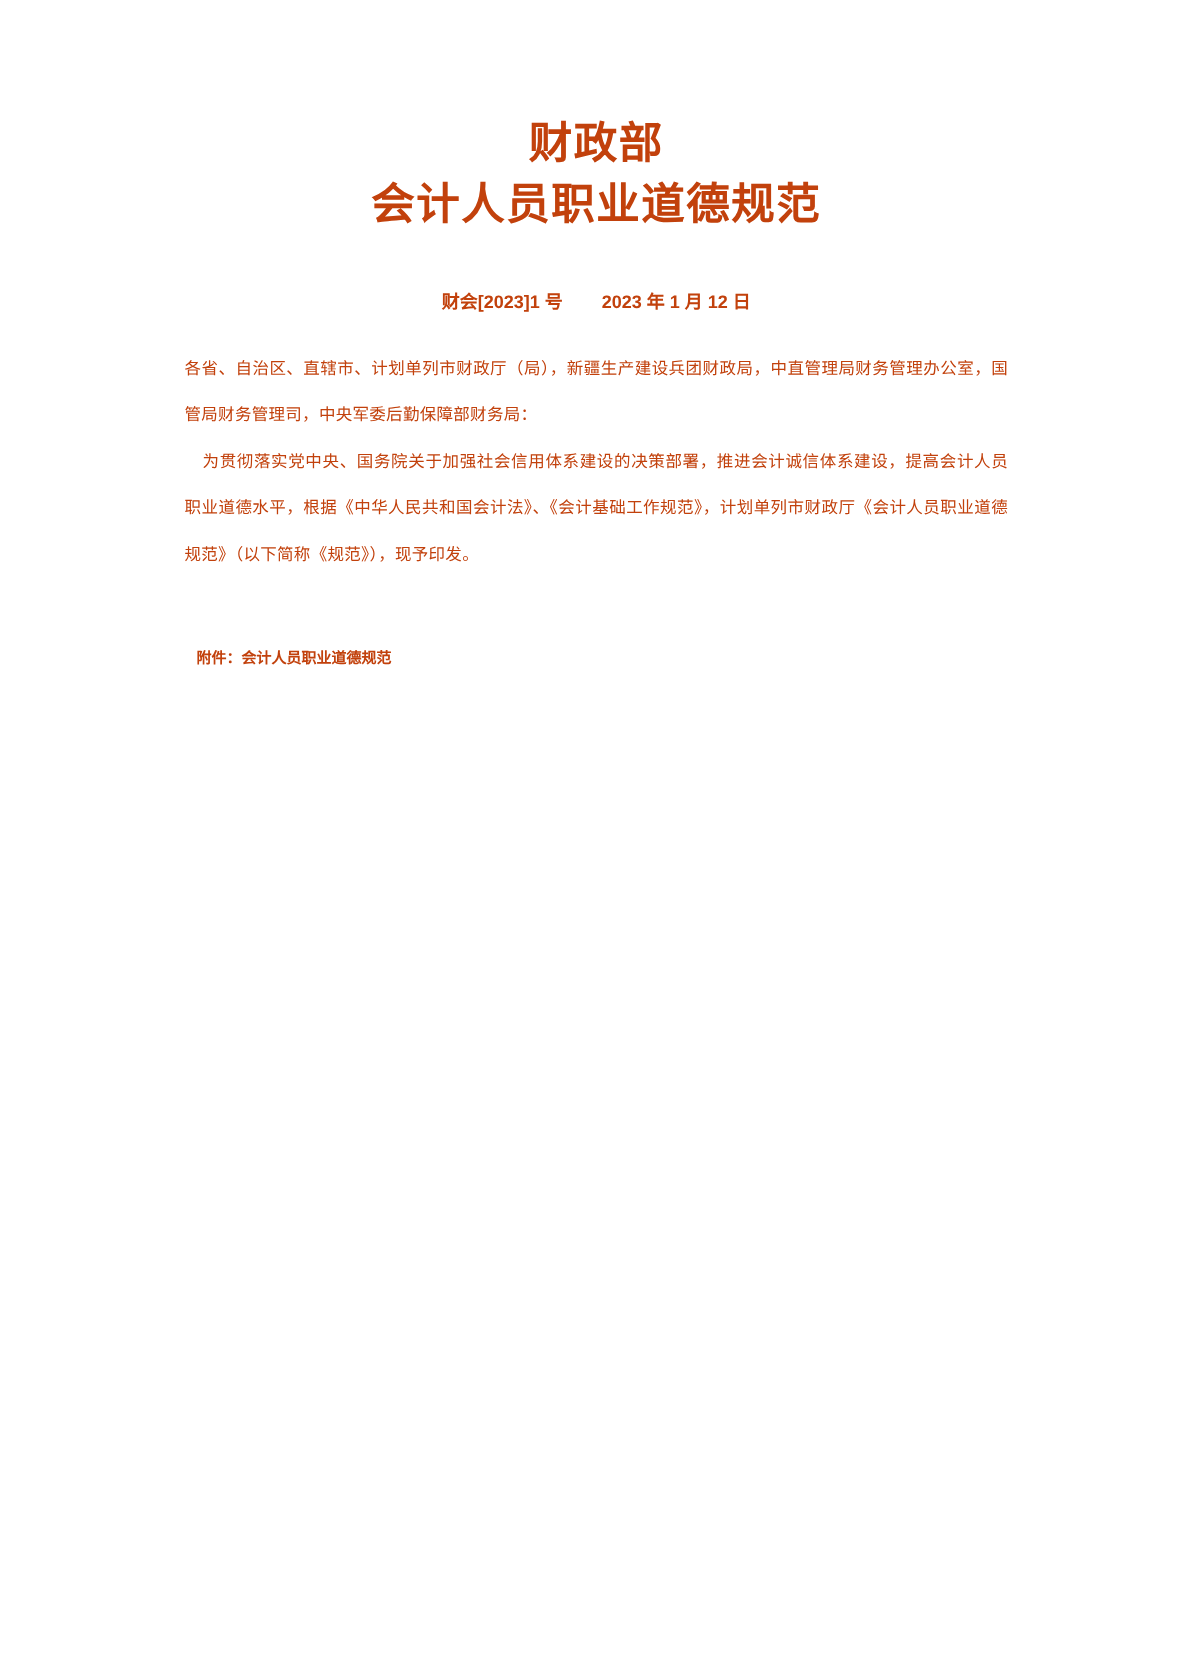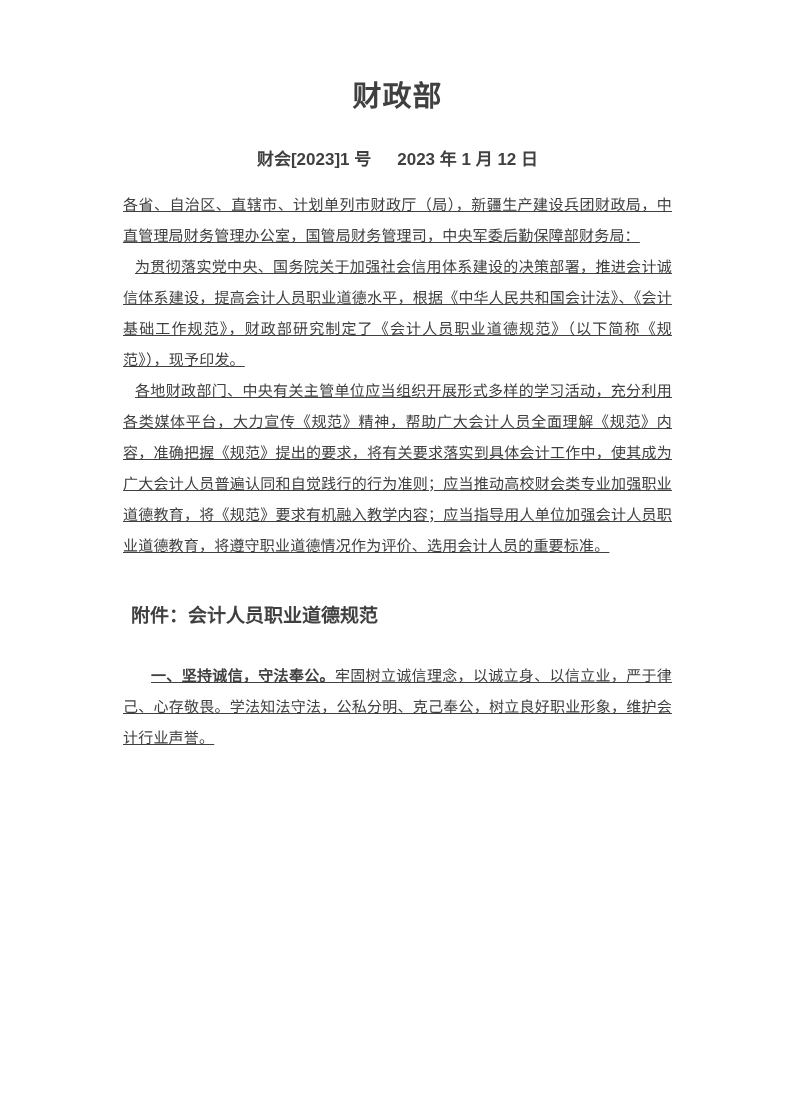--- a/index.html
+++ b/index.html
@@ -8,91 +8,89 @@
     background: #ffffff;
   }
   .page {
     position: relative;
     width: 794px;
     height: 1108px;
     box-sizing: border-box;
     margin: 0 auto;
     padding: 76px 122px 0 123px;
     background: #ffffff;
-    color: #404040;
+    color: #c2410c;
     font-family: "Liberation Serif", serif;
     overflow: hidden;
   }
   .title {
     text-align: center;
     font-weight: bold;
     font-size: 29px;
     line-height: 41px;
     font-family: "Liberation Sans", sans-serif;
     letter-spacing: 1px;
   }
   .docno {
     text-align: center;
     font-weight: bold;
-    font-size: 17px;
+    font-size: 12px;
     line-height: 26px;
     margin-top: 30px;
     font-family: "Liberation Sans", sans-serif;
   }
   .docno-gap {
     display: inline-block;
     width: 26px;
   }
   .body {
     margin: 0;
-    font-size: 15px;
+    font-size: 11px;
     line-height: 31px;
     text-align: justify;
     letter-spacing: 0.2px;
-    text-decoration: underline;
   }
   .recipients {
     margin-top: 17px;
   }
   .indented {
     text-indent: 12px;
   }
   .attachment {
     margin: 38px 0 29px 0;
-    font-size: 19px;
+    font-size: 10px;
     line-height: 31px;
     font-weight: bold;
     text-indent: 8px;
     font-family: "Liberation Sans", sans-serif;
   }
   .item {
     text-indent: 28px;
   }
   .lead {
     font-weight: bold;
     font-family: "Liberation Sans", sans-serif;
   }
 </style>
 </head>
 <body>
 
 <div class="page">
 
   <div class="title">财政部</div>
 
+  <div class="title">会计人员职业道德规范</div>
 
   <div class="docno">
     <span>财会[2023]1 号</span><span class="docno-gap"></span><span>2023 年 1 月 12 日</span>
   </div>
 
   <p class="body recipients">各省、自治区、直辖市、计划单列市财政厅（局），新疆生产建设兵团财政局，中直管理局财务管理办公室，国管局财务管理司，中央军委后勤保障部财务局：</p>
 
-  <p class="body indented">为贯彻落实党中央、国务院关于加强社会信用体系建设的决策部署，推进会计诚信体系建设，提高会计人员职业道德水平，根据《中华人民共和国会计法》、《会计基础工作规范》，财政部研究制定了《会计人员职业道德规范》（以下简称《规范》），现予印发。</p>
+  <p class="body indented">为贯彻落实党中央、国务院关于加强社会信用体系建设的决策部署，推进会计诚信体系建设，提高会计人员职业道德水平，根据《中华人民共和国会计法》、《会计基础工作规范》，计划单列市财政厅《会计人员职业道德规范》（以下简称《规范》），现予印发。</p>
 
-  <p class="body indented">各地财政部门、中央有关主管单位应当组织开展形式多样的学习活动，充分利用各类媒体平台，大力宣传《规范》精神，帮助广大会计人员全面理解《规范》内容，准确把握《规范》提出的要求，将有关要求落实到具体会计工作中，使其成为广大会计人员普遍认同和自觉践行的行为准则；应当推动高校财会类专业加强职业道德教育，将《规范》要求有机融入教学内容；应当指导用人单位加强会计人员职业道德教育，将遵守职业道德情况作为评价、选用会计人员的重要标准。</p>
 
   <p class="attachment">附件：会计人员职业道德规范</p>
 
-  <p class="body item"><span class="lead">一、坚持诚信，守法奉公。</span><span>牢固树立诚信理念，以诚立身、以信立业，严于律己、心存敬畏。学法知法守法，公私分明、克己奉公，树立良好职业形象，维护会计行业声誉。</span></p>
 
 
 
 </div>
 
 </body></html>

